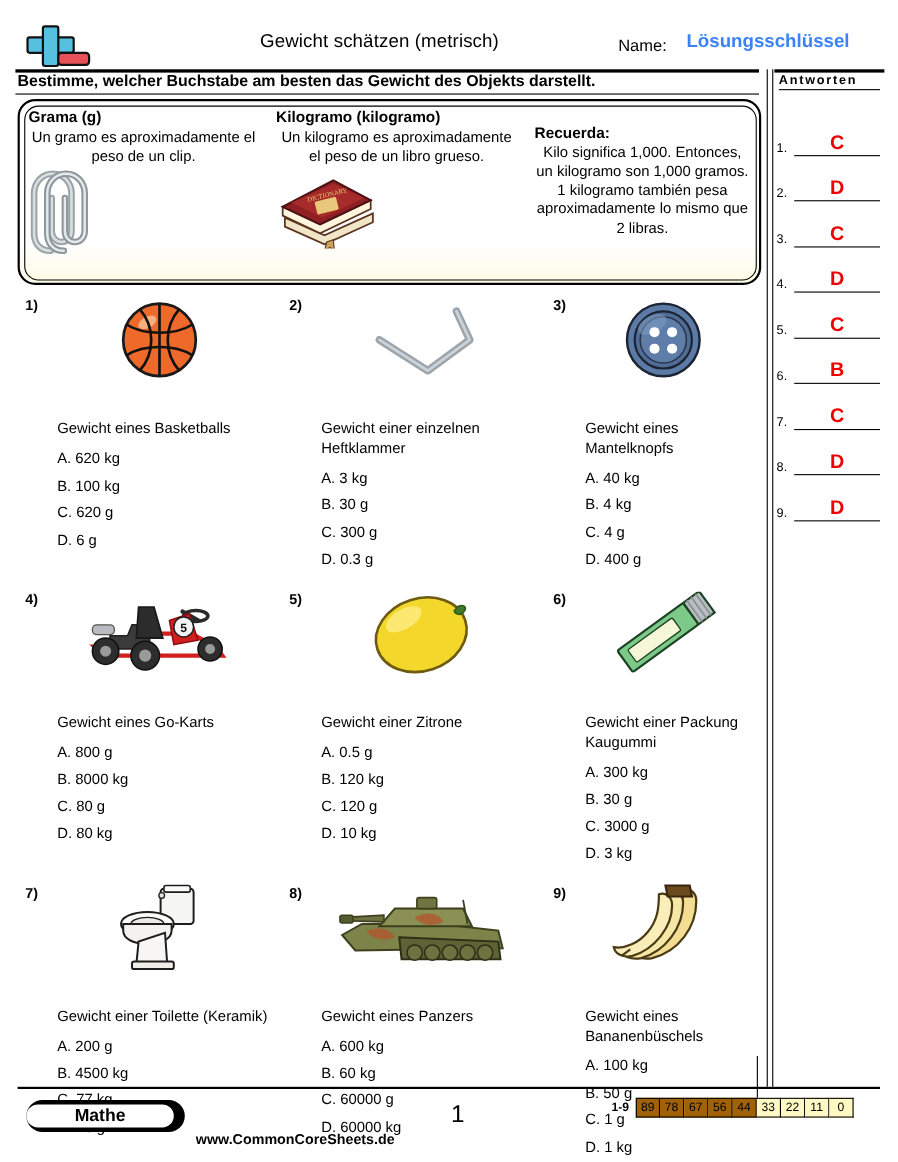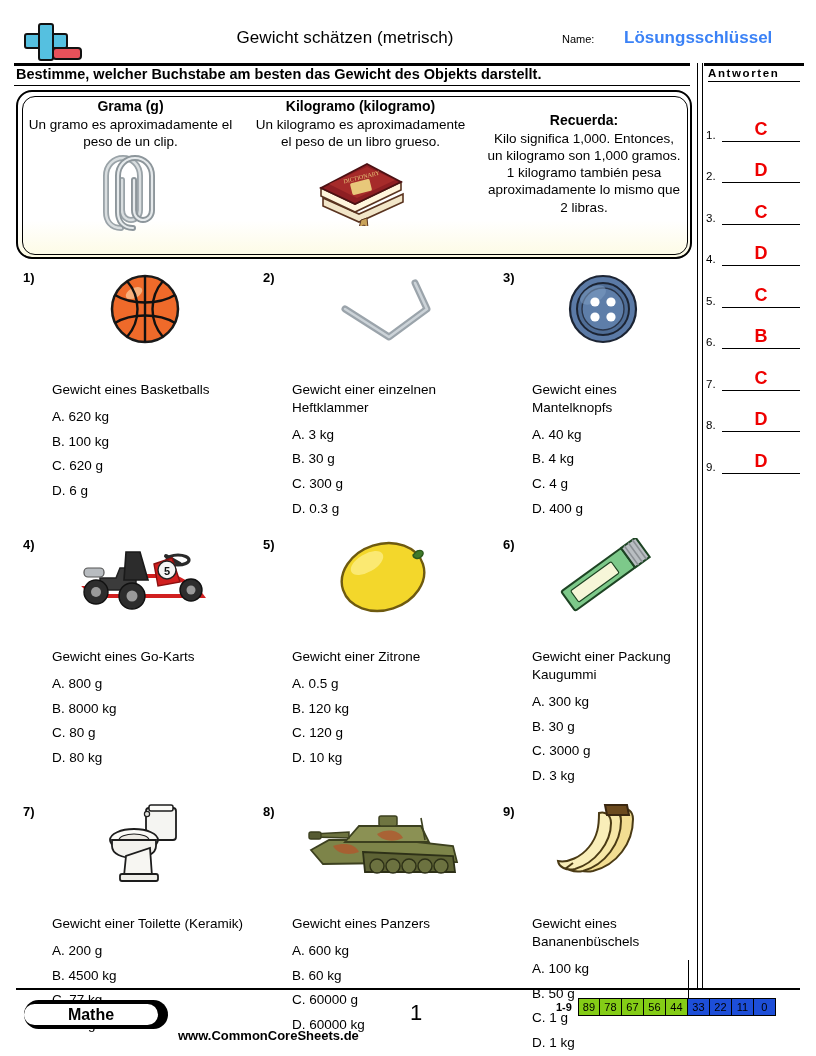--- a/index.html
+++ b/index.html
@@ -29,21 +29,21 @@
   }
   .logo .redbar {
     position: absolute; left: 36px; top: 25px; width: 30px; height: 13px;
     background: #e8515a; border: 2px solid #111; border-radius: 4px;
   }
   .title {
     position: absolute; left: 0; top: 6px; width: 690px;
     text-align: center; font-size: 17px; letter-spacing: .1px;
   }
   .name-label {
-    position: absolute; left: 562px; top: 11px; font-size: 11px;
+    position: absolute; left: 562px; top: 11px; font-size: 15px;
   }
   .answer-key {
     position: absolute; left: 624px; top: 6px;
     font-size: 17px; font-weight: bold; color: #3b82f6;
     white-space: nowrap;
   }
 
   
   .rule-top {
     position: absolute; left: 14px; top: 63px; width: 676px;
@@ -65,21 +65,21 @@
     background: linear-gradient(to bottom, #ffffff 0%, #ffffff 78%, #fdfbe4 100%);
     display: flex;
   }
   .infobox::after {
     content: ""; position: absolute; left: 4px; top: 4px;
     width: calc(100% - 8px); height: calc(100% - 8px);
     border: 1px solid #000; border-radius: 13px; pointer-events: none;
   }
   .info-col {
     flex: 1 1 0; padding: 6px 8px 0 8px; text-align: center;
-    display: flex; flex-direction: column; align-items: center;
+    display: flex; flex-direction: column; align-items: flex-start;
   }
   .info-col.c1 { flex: 0 0 225px; }
   .info-col.c2 { flex: 0 0 235px; }
   .info-h { font-size: 14px; font-weight: bold; line-height: 1.25; }
   .info-t { font-size: 13.5px; line-height: 1.28; }
   .info-art { margin-top: 4px; }
 
   
   .clip { width: 60px; height: 78px; position: relative; }
   
@@ -155,24 +155,24 @@
   }
   .score {
     position: absolute; left: 556px; top: 998px;
     display: flex; align-items: center;
   }
   .score-range { font-size: 11px; font-weight: bold; margin-right: 6px; }
   .score-cells { display: flex; }
   .score-cell {
     width: 22px; height: 18px; border: 1px solid #000; border-left: none;
     font-size: 11px; display: flex; align-items: center; justify-content: center;
-    background: #84cc16;
+    background: #a16207;
   }
   .score-cell:first-child { border-left: 1px solid #000; }
-  .score-cell.hl { background: #1d4ed8; }
+  .score-cell.hl { background: #fef9c3; }
   .score-tick {
     position: absolute; left: 688px; top: 960px; height: 38px; width: 0;
     border-left: 1.5px solid #000;
   }
 </style>
 </head>
 <body>
 
 <div class="page">
 

